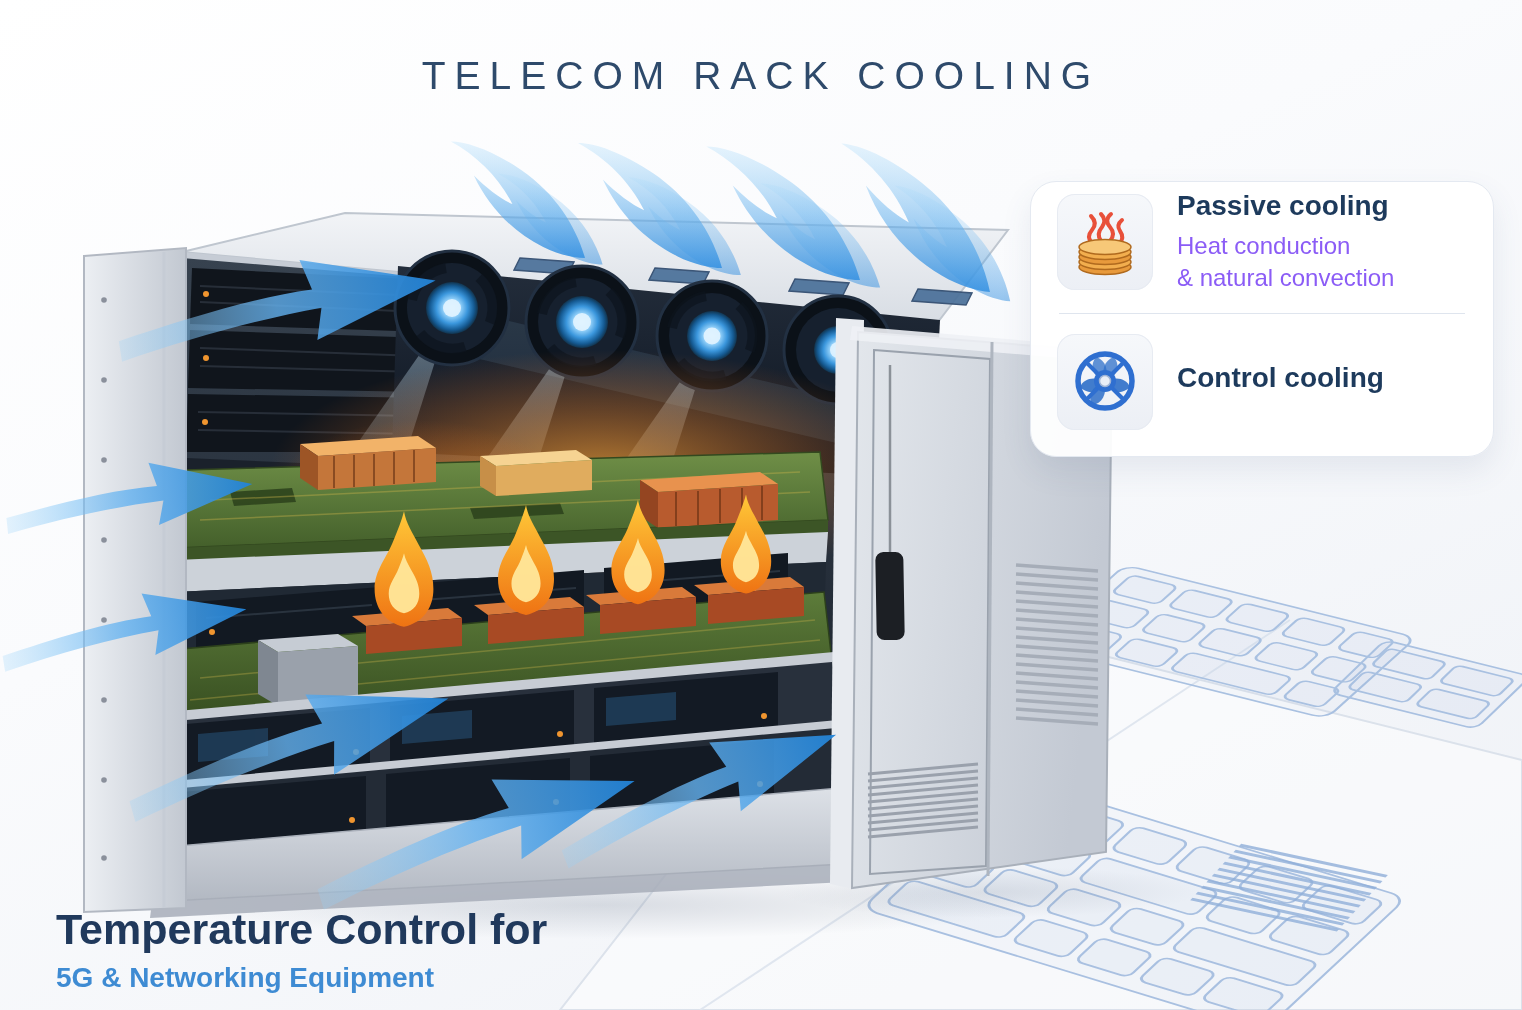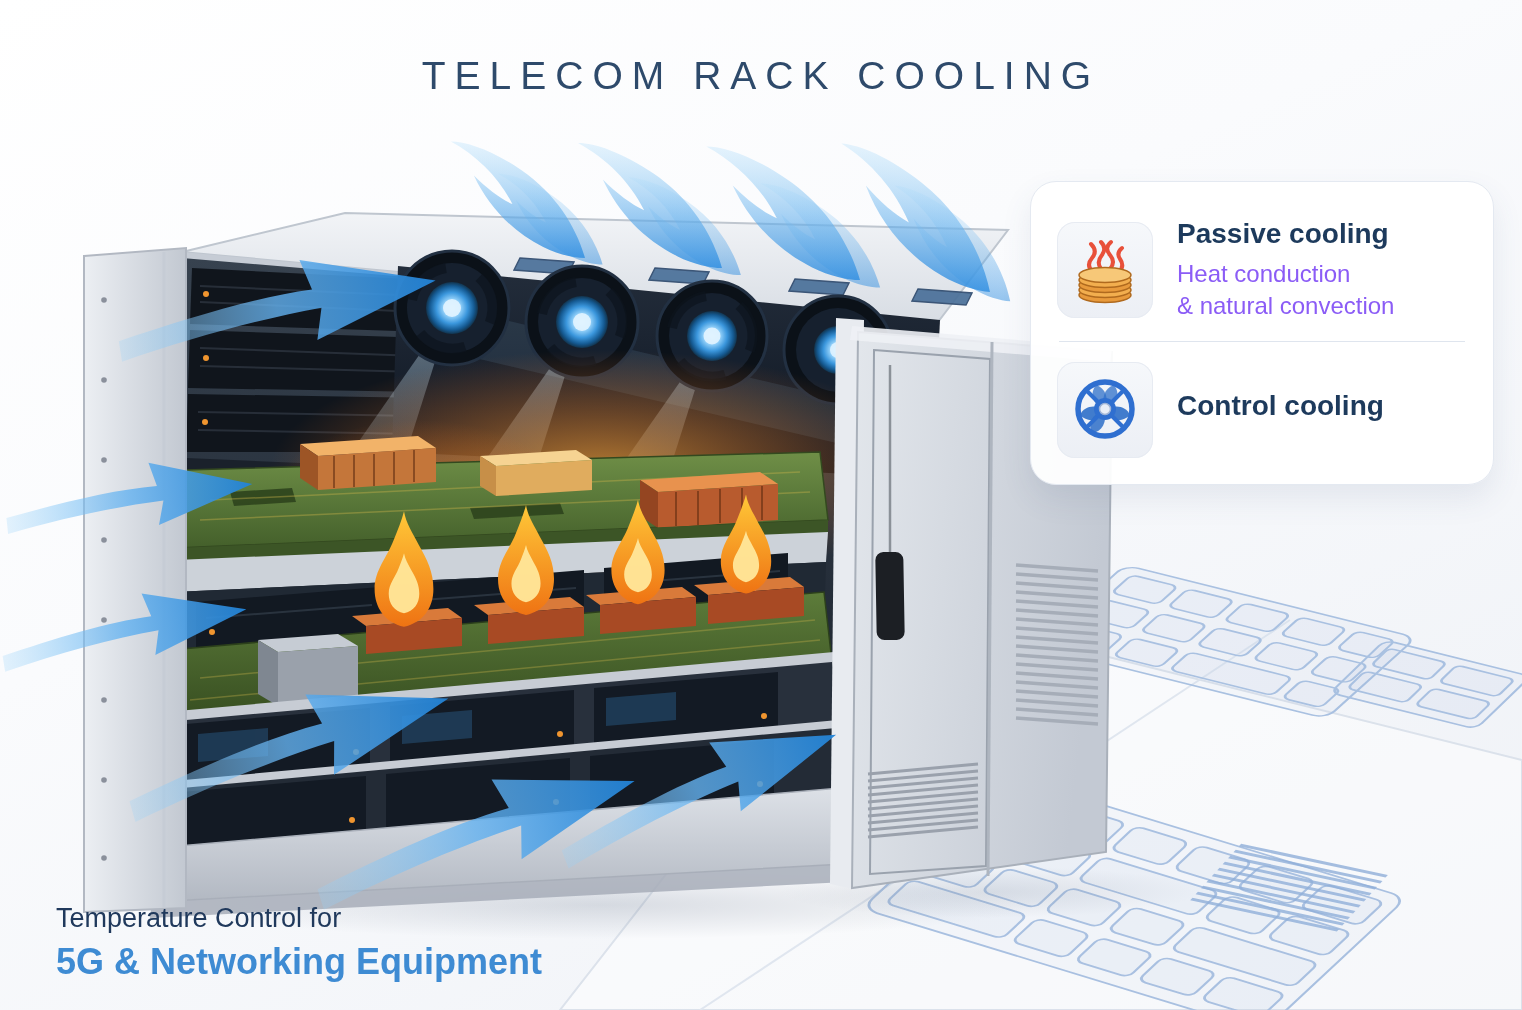--- a/index.html
+++ b/index.html
@@ -17,38 +17,38 @@
     text-align: center;
     font-size: 39px; font-weight: 400; letter-spacing: 9px;
     color: #2e4a6b;
   }
   .legend-card {
     position: absolute; left: 1030px; top: 181px; width: 464px;
     background: rgba(255,255,255,0.94);
     border: 1px solid #e4e9f1;
     border-radius: 26px;
     box-shadow: 0 14px 30px rgba(70,90,130,0.10);
-    padding: 36px 26px 26px 26px;
+    padding: 8px 26px 26px 26px;
   }
   .legend-item { display: flex; align-items: center; gap: 24px; }
   .icon-tile {
     width: 96px; height: 96px; flex: 0 0 auto;
     border-radius: 18px;
     background: linear-gradient(180deg,#f6f8fb,#eceff5);
     box-shadow: inset 0 0 0 1px #e7ebf2;
     display: flex; align-items: center; justify-content: center;
   }
   .legend-texts { display: flex; flex-direction: column; }
   .legend-title { font-size: 28px; font-weight: 700; color: #1d3a5c; margin-bottom: 8px; }
   .legend-desc { font-size: 24px; line-height: 1.32; color: #8b5cf6; }
   .legend-desc.light { color: #7ea3d1; }
   .legend-divider { height: 1px; background: #dfe5ee; margin: 20px 2px; }
   .caption { position: absolute; left: 56px; top: 900px; line-height: 1.38; }
-  .caption .line1 { font-size: 27px; font-weight: 400; color: #20395c; }
-  .caption .line2 { font-size: 36px; font-weight: 700; color: #3e8bd3; }
+  .caption .line1 { font-size: 43px; font-weight: 700; color: #20395c; }
+  .caption .line2 { font-size: 28px; font-weight: 700; color: #3e8bd3; }
 </style>
 </head>
 <body>
 
 <div class="page">
 
   <svg class="scene" width="1522" height="1010" viewBox="0 0 1522 1010">
     <defs>
       <linearGradient id="gTop" x1="0" y1="0" x2="0" y2="1">
         <stop offset="0" stop-color="#f2f4f7"></stop>

